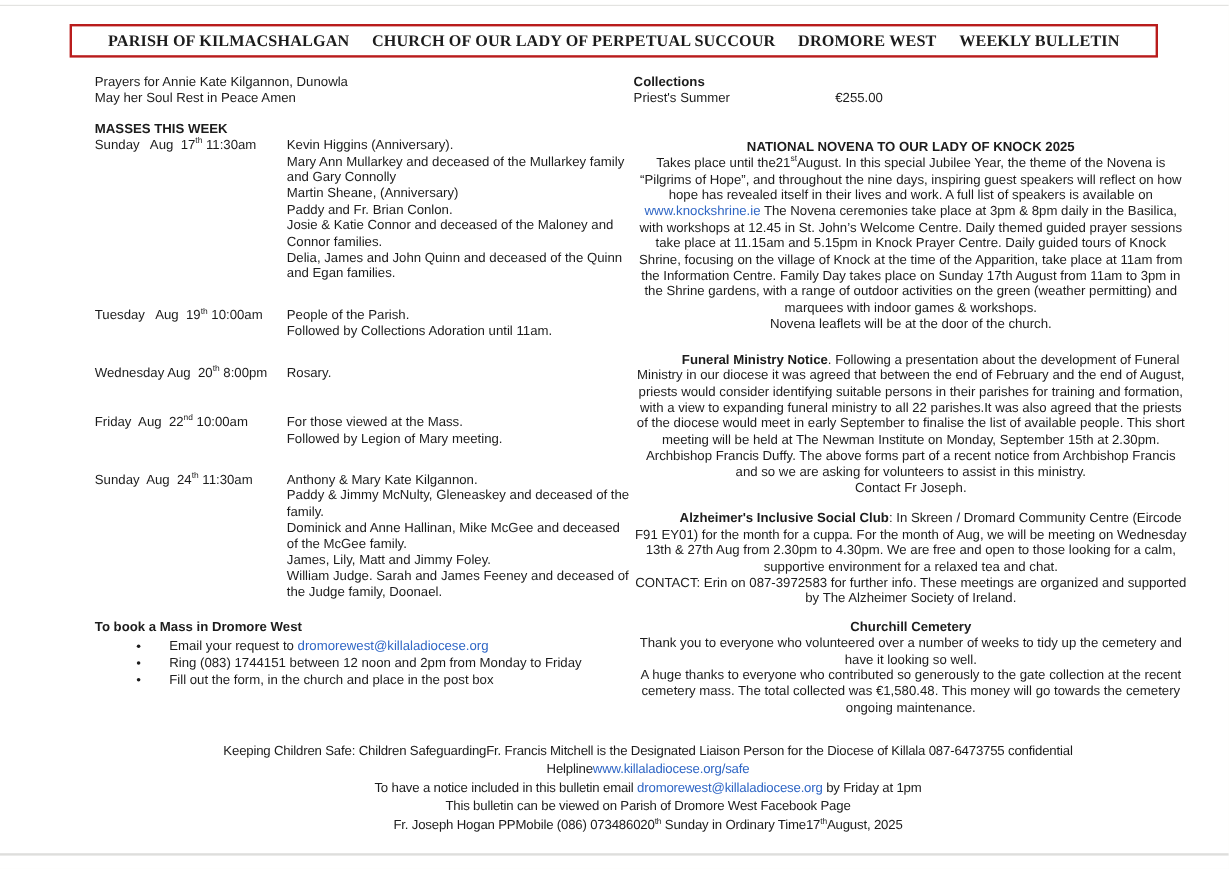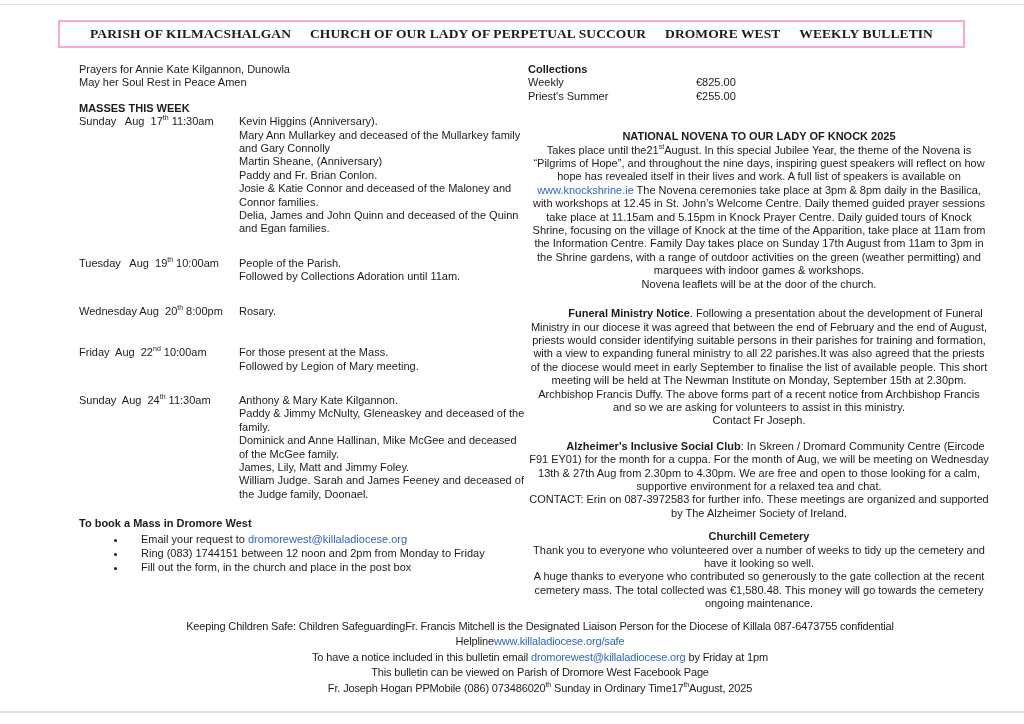--- a/index.html
+++ b/index.html
@@ -12,21 +12,21 @@
   }
   .page{
     position:relative;width:1024px;height:724px;background:#ffffff;overflow:hidden;
   }
   .scan-line-top{position:absolute;left:0;top:4px;width:100%;height:1px;background:#e3e3e1;}
   .scan-line-bottom{position:absolute;left:0;top:711px;width:100%;height:2px;background:#dededc;}
 
   
   .header-box{
     position:absolute;left:58px;top:20px;width:907px;height:28px;
-    border:2px solid #f9a8d4;background:#fff;
+    border:2px solid #b91c1c;background:#fff;
     display:flex;align-items:center;justify-content:space-between;
     padding:0 30px;box-sizing:border-box;
     font-family:"Liberation Serif","DejaVu Serif",serif;
     font-weight:bold;font-size:13.5px;letter-spacing:.1px;white-space:nowrap;
   }
 
   
   .col-left{position:absolute;left:62px;top:63px;width:452px;font-size:11px;line-height:13.4px;margin-left:17px;}
   .col-right{position:absolute;left:528px;top:63px;width:462px;font-size:11px;line-height:13.4px;}
 
@@ -109,21 +109,21 @@
     <div class="mass-row" style="margin-bottom:28px;">
       <div class="mass-date"><span>Wednesday Aug  20</span><sup class="ord">th</sup><span class="mass-time">8:00pm</span></div>
       <div class="mass-intentions">
           <div>Rosary.</div>
         </div>
     </div>
 
     <div class="mass-row">
       <div class="mass-date"><span>Friday  Aug  22</span><sup class="ord">nd</sup><span class="mass-time">10:00am</span></div>
       <div class="mass-intentions">
-          <div>For those present at the Mass.</div>
+          <div>For those viewed at the Mass.</div>
           <div>Followed by Legion of Mary meeting.</div>
         </div>
     </div>
 
     <div class="mass-row last">
       <div class="mass-date"><span>Sunday  Aug  24</span><sup class="ord">th</sup><span class="mass-time">11:30am</span></div>
       <div class="mass-intentions">
           <div>Anthony &amp; Mary Kate Kilgannon.</div>
           <div>Paddy &amp; Jimmy McNulty, Gleneaskey and deceased of the family.</div>
           <div>Dominick and Anne Hallinan, Mike McGee and deceased of the McGee family.</div>
@@ -138,24 +138,20 @@
         <li><span>Email your request to </span><a class="lnk">dromorewest@killaladiocese.org</a></li>
         <li>Ring (083) 1744151 between 12 noon and 2pm from Monday to Friday</li>
         <li>Fill out the form, in the church and place in the post box</li>
       </ul>
     </div>
   </div>
 
   <div class="col-right">
     <div class="collections">
       <div class="sec-heading">Collections</div>
-      <div class="coll-row">
-        <span class="coll-label">Weekly</span>
-        <span>€825.00</span>
-      </div>
       <div class="coll-row">
         <span class="coll-label">Priest's Summer</span>
         <span>€255.00</span>
       </div>
     </div>
 
     <div class="section novena">
       <div class="sec-heading">NATIONAL NOVENA TO OUR LADY OF KNOCK 2025</div>
       <div><span>Takes place until the21</span><sup class="ord">st</sup><span>August. In this special Jubilee Year, the theme of the Novena is “Pilgrims of Hope”, and throughout the nine days, inspiring guest speakers will reflect on how hope has revealed itself in their lives and work. A full list of speakers is available on </span><a class="lnk">www.knockshrine.ie</a><span> The Novena ceremonies take place at 3pm &amp; 8pm daily in the Basilica, with workshops at 12.45 in St. John’s Welcome Centre. Daily themed guided prayer sessions take place at 11.15am and 5.15pm in Knock Prayer Centre. Daily guided tours of Knock Shrine, focusing on the village of Knock at the time of the Apparition, take place at 11am from the Information Centre. Family Day takes place on Sunday 17th August from 11am to 3pm in the Shrine gardens, with a range of outdoor activities on the green (weather permitting) and marquees with indoor games &amp; workshops.</span></div>
       <div>Novena leaflets will be at the door of the church.</div>

